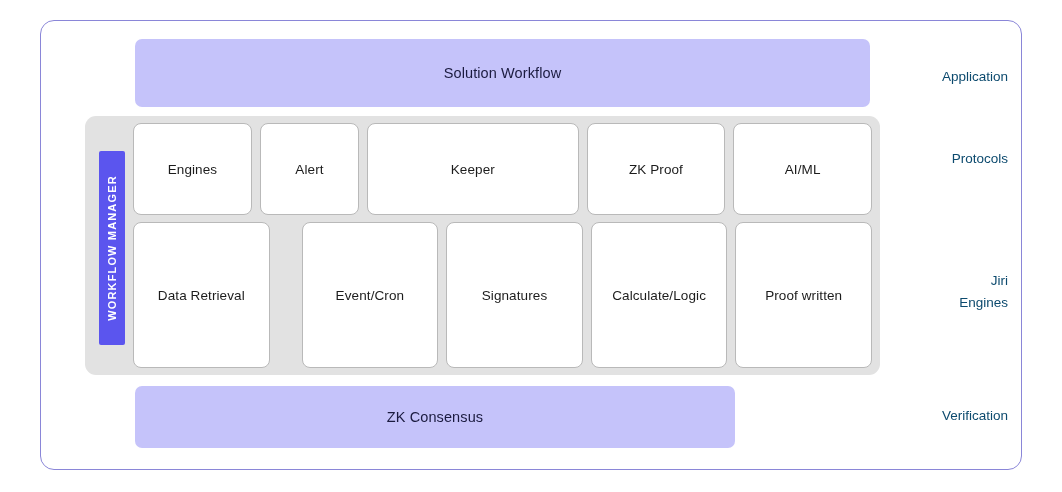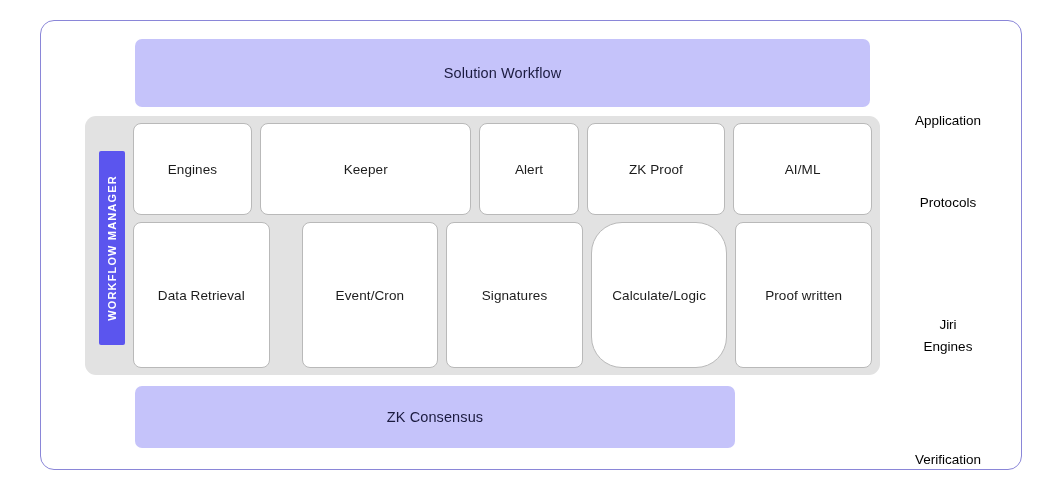--- a/index.html
+++ b/index.html
@@ -137,25 +137,24 @@
     color: #1c1c1c;
     white-space: nowrap;
     letter-spacing: 0.1px;
   }
 
   
   .side-caption {
     position: absolute;
     left: 888px;
     width: 120px;
-    text-align: center;
+    text-align: right;
     font-size: 13.5px;
-    color: #000000;
+    color: #0c4a6e;
     line-height: 1.62;
-    margin-top: 44px;
   }
   #caption-application  { top: 66px; }
   #caption-middleware   { top: 148px; }
   #caption-engines      { top: 270px; }
   #caption-verification { top: 405px; }
 </style>
 </head>
 <body>
 
 <div id="diagram-root">
@@ -169,45 +168,45 @@
   <div id="stack-panel"></div>
 
   <div id="workflow-manager-bar">
     <span class="vtext">WORKFLOW MANAGER</span>
   </div>
 
   <div id="middleware-row" class="card-row">
       <div class="card" style="flex: 1.3 1 0%;">
         <span class="card-label">Engines</span>
       </div>
+      <div class="card" style="flex: 1.08 1 0%;">
+        <span class="card-label">Alert</span>
+      </div>
       <div class="card" style="flex: 2.33 1 0%;">
         <span class="card-label">Keeper</span>
       </div>
-      <div class="card" style="flex: 1.08 1 0%;">
-        <span class="card-label">Alert</span>
-      </div>
       <div class="card" style="flex: 1.52 1 0%;">
         <span class="card-label">ZK Proof</span>
       </div>
       <div class="card" style="flex: 1.52 1 0%;">
         <span class="card-label">AI/ML</span>
       </div>
     </div>
 
   <div id="engines-row" class="card-row">
       <div class="card" style="flex: 1 1 0%;">
         <span class="card-label">Data Retrieval</span>
       </div>
       <div class="card" style="flex: 1 1 0%; margin-left: 24px;">
         <span class="card-label">Event/Cron</span>
       </div>
       <div class="card" style="flex: 1 1 0%;">
         <span class="card-label">Signatures</span>
       </div>
-      <div class="card" style="flex: 1 1 0%; border-radius: 31px;">
+      <div class="card" style="flex: 1 1 0%;">
         <span class="card-label">Calculate/Logic</span>
       </div>
       <div class="card" style="flex: 1 1 0%;">
         <span class="card-label">Proof written</span>
       </div>
     </div>
 
   <div id="verification-band" class="band">
     <span class="band-label">ZK Consensus</span>
   </div>

